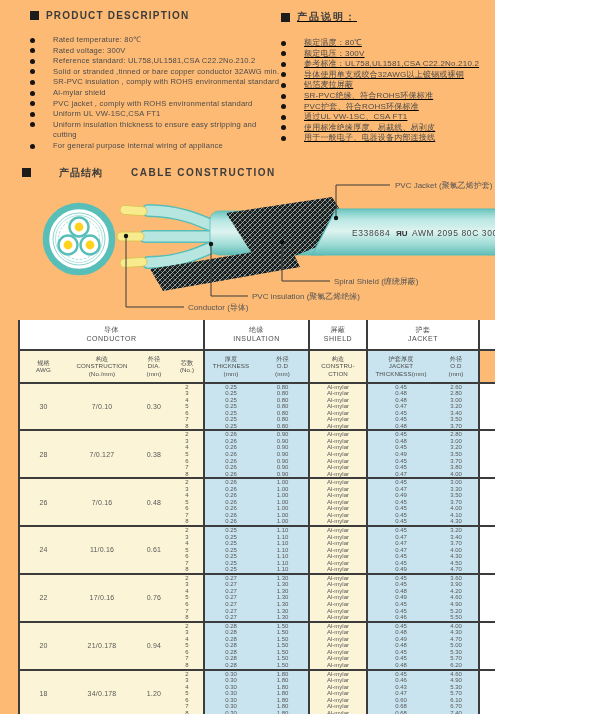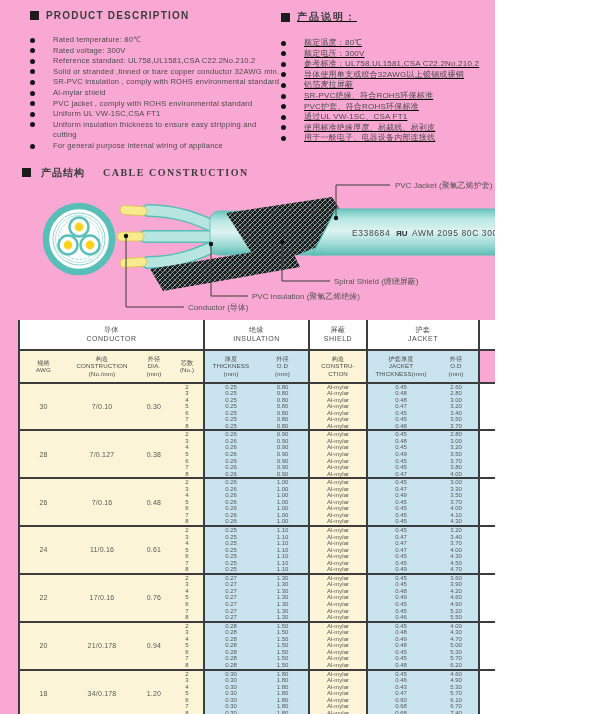--- a/index.html
+++ b/index.html
@@ -1,35 +1,35 @@
 <!DOCTYPE html>
 <html><head>
 <meta charset="utf-8">
 <style>
   * { margin:0; padding:0; box-sizing:border-box; }
   body { background:#fff; font-family:"Liberation Sans", sans-serif; }
-  .page { position:relative; width:495px; height:714px; background:#f9a8d4; overflow:hidden; }
+  .page { position:relative; width:495px; height:714px; background:#fdba74; overflow:hidden; }
 
   
   .top { display:flex; padding:10px 0 0 30px; }
   .col-en { width:305px; }
   .col-cn { width:260px;text-decoration:underline; }
   .sec-title { display:flex; align-items:center; gap:7px; margin-bottom:14px; }
   .sq { width:9px; height:9px; background:#1c1c1c; flex:0 0 auto; }
   .sec-title .t { font-size:10px; font-weight:bold; letter-spacing:1.2px; color:#3c3c3c; }
   .sec-title .t.cn { letter-spacing:2px; }
   ul.bullets { list-style:none; }
   ul.bullets li { display:flex; align-items:flex-start; gap:18px; font-size:7.6px; line-height:10.6px; color:#4b4b4b; letter-spacing:0.2px; }
   ul.bullets li .dot { width:5px; height:5px; border-radius:50%; background:#141414; margin-top:2.6px; flex:0 0 auto; }
   .col-cn ul.bullets li { font-size:8px; }
 
   
-  .cons-title { display:flex; align-items:center; gap:10px; padding:14px 0 0 22px;font-family:Liberation Serif, serif; }
+  .cons-title { display:flex; align-items:center; gap:28px; padding:14px 0 0 22px; }
   .cons-title .t-cn { font-size:10px; font-weight:bold; color:#3c3c3c; letter-spacing:1px; }
-  .cons-title .t-en { font-size:10px; font-weight:bold; color:#3c3c3c; letter-spacing:1.5px; margin-left:8px; }
+  .cons-title .t-en { font-size:10px; font-weight:bold; color:#3c3c3c; letter-spacing:1.5px; }
   .diagram { display:block; }
 
   
   table.spec { border-collapse:collapse; table-layout:fixed; margin-left:18px; width:577px; }
   table.spec th, table.spec td { padding:0; font-weight:normal; }
   .yellow { background:#fbf4d6; }
   .blue { background:#c9e4ef; }
   .grp-h { background:#fff; font-size:7px; color:#4c4c4c; text-align:center; line-height:1.3; letter-spacing:0.5px; height:30px; vertical-align:middle; }
   tr.subhead th { font-size:6.2px; color:#4c4c4c; text-align:center; line-height:1.18; height:33px; vertical-align:middle; letter-spacing:0.1px; }
   .bb2 { border-bottom:2px solid #3c3c3c; }

